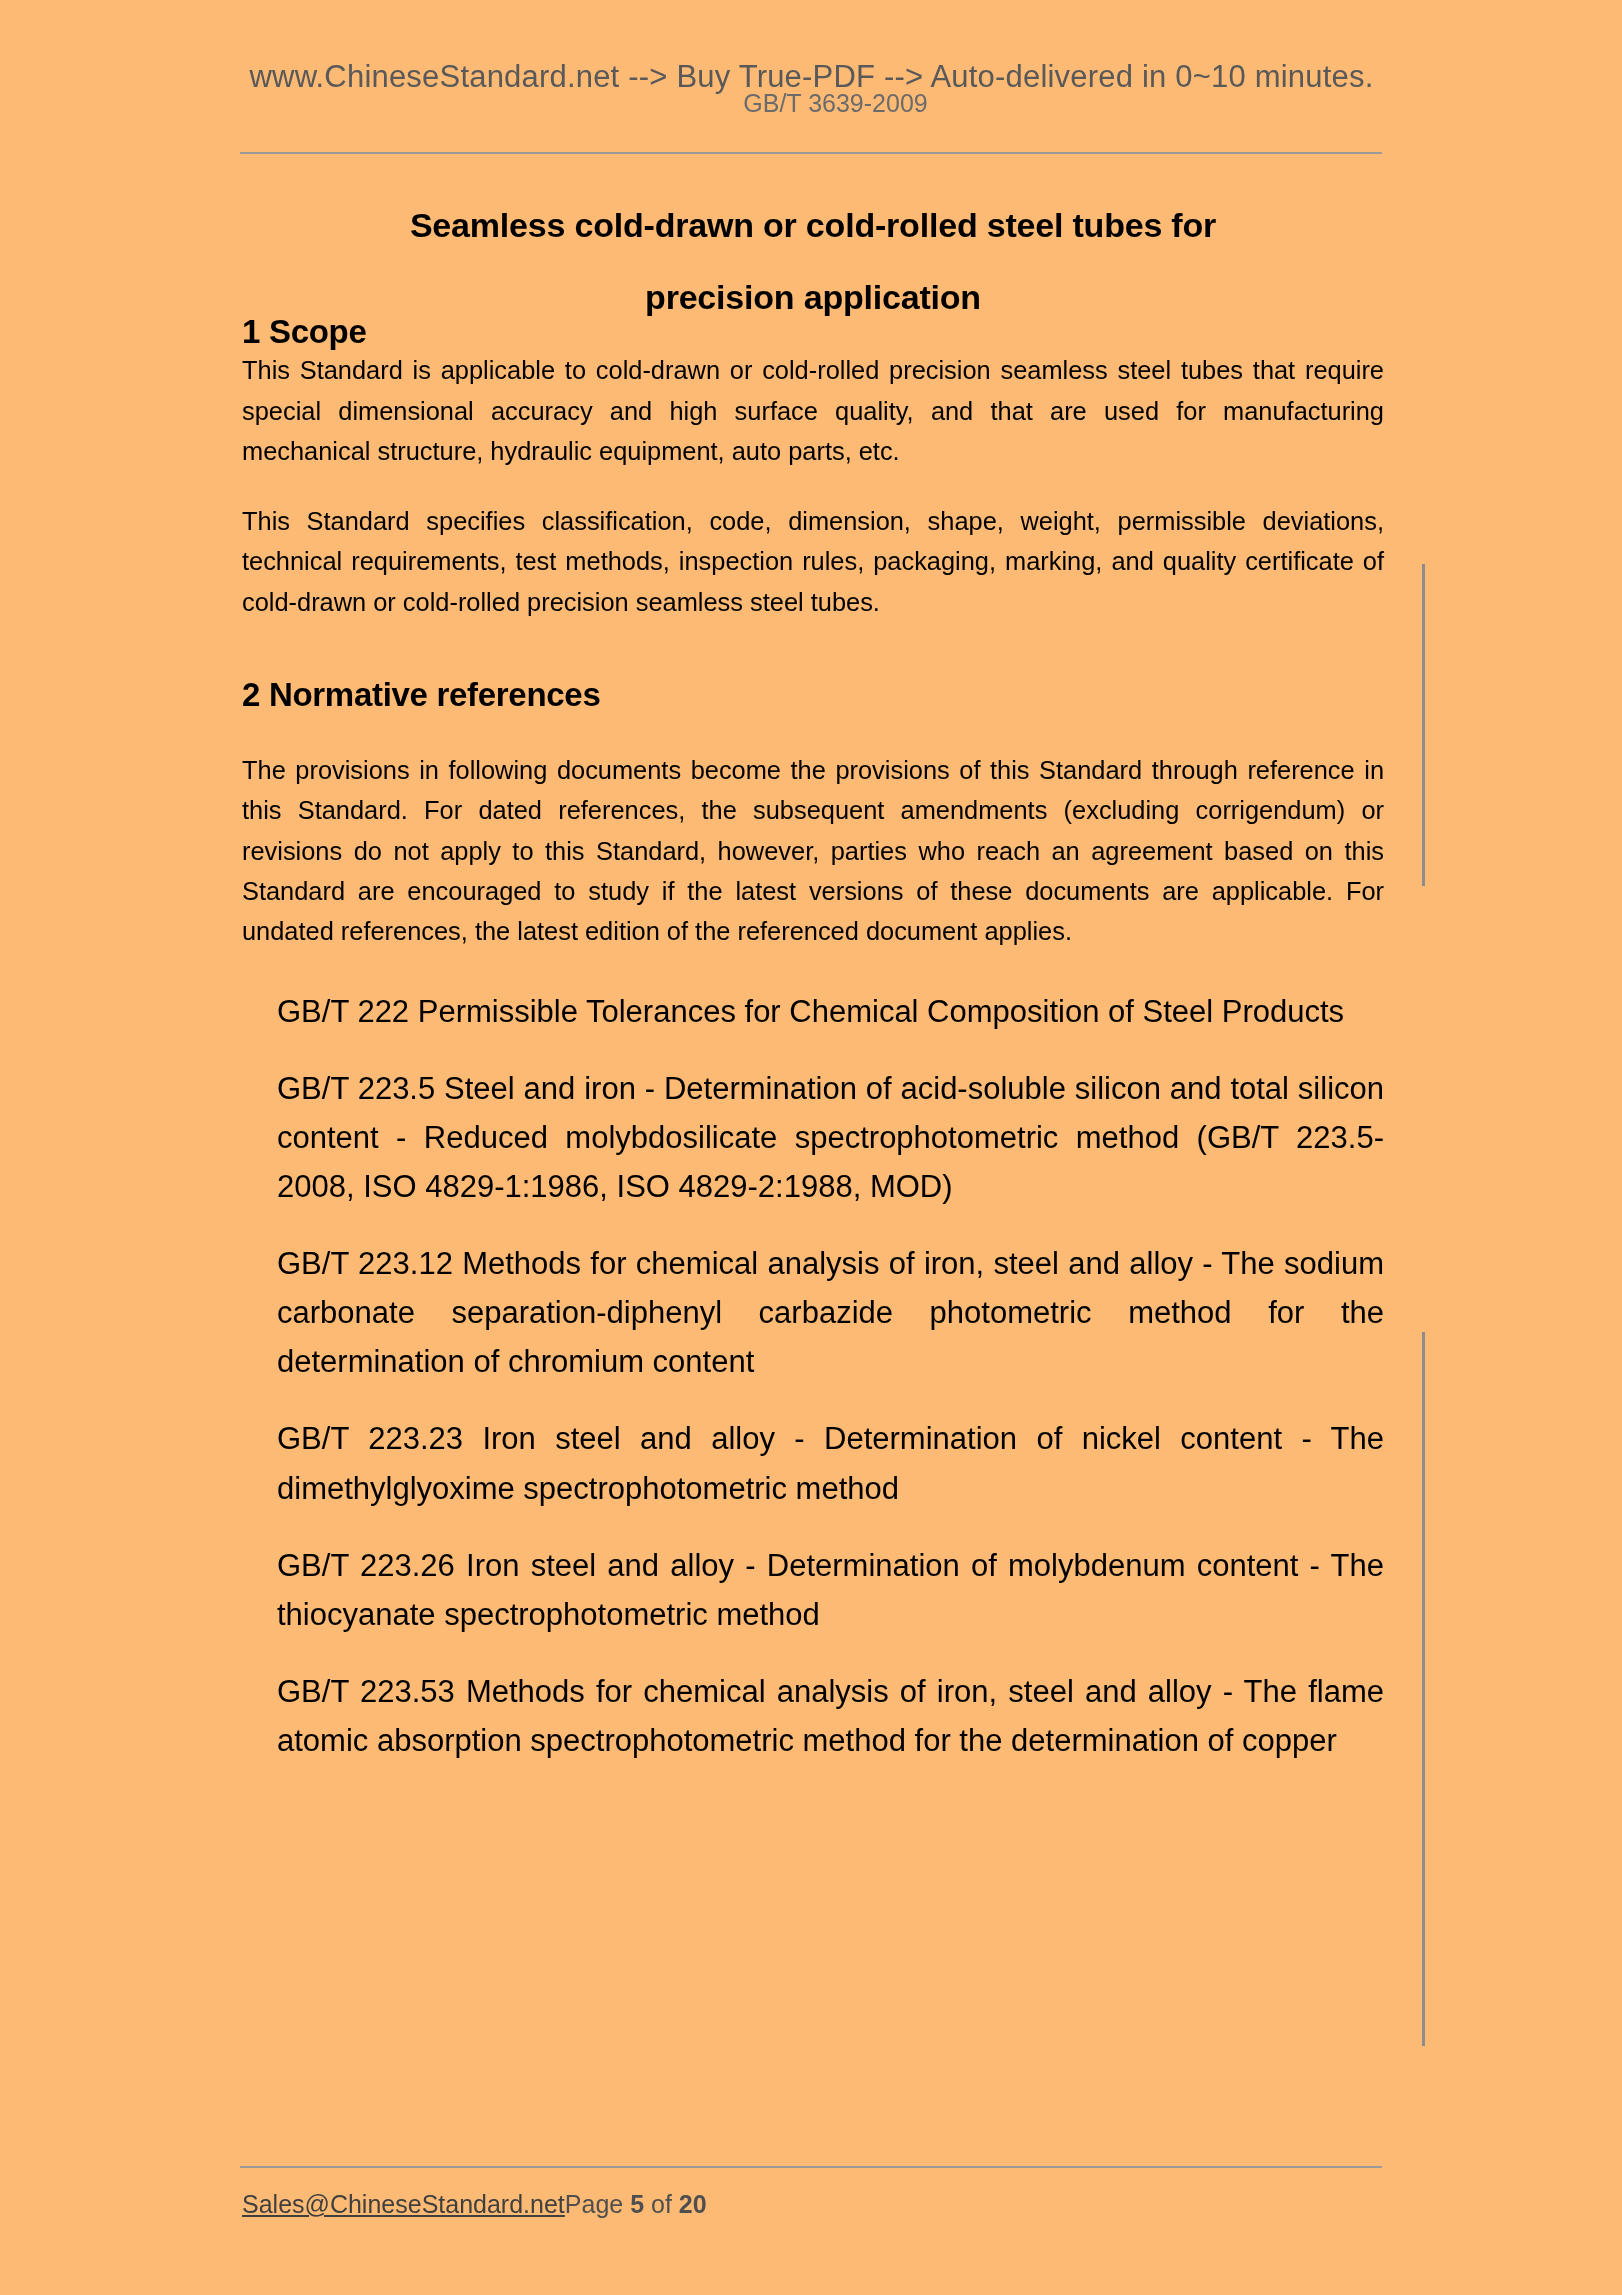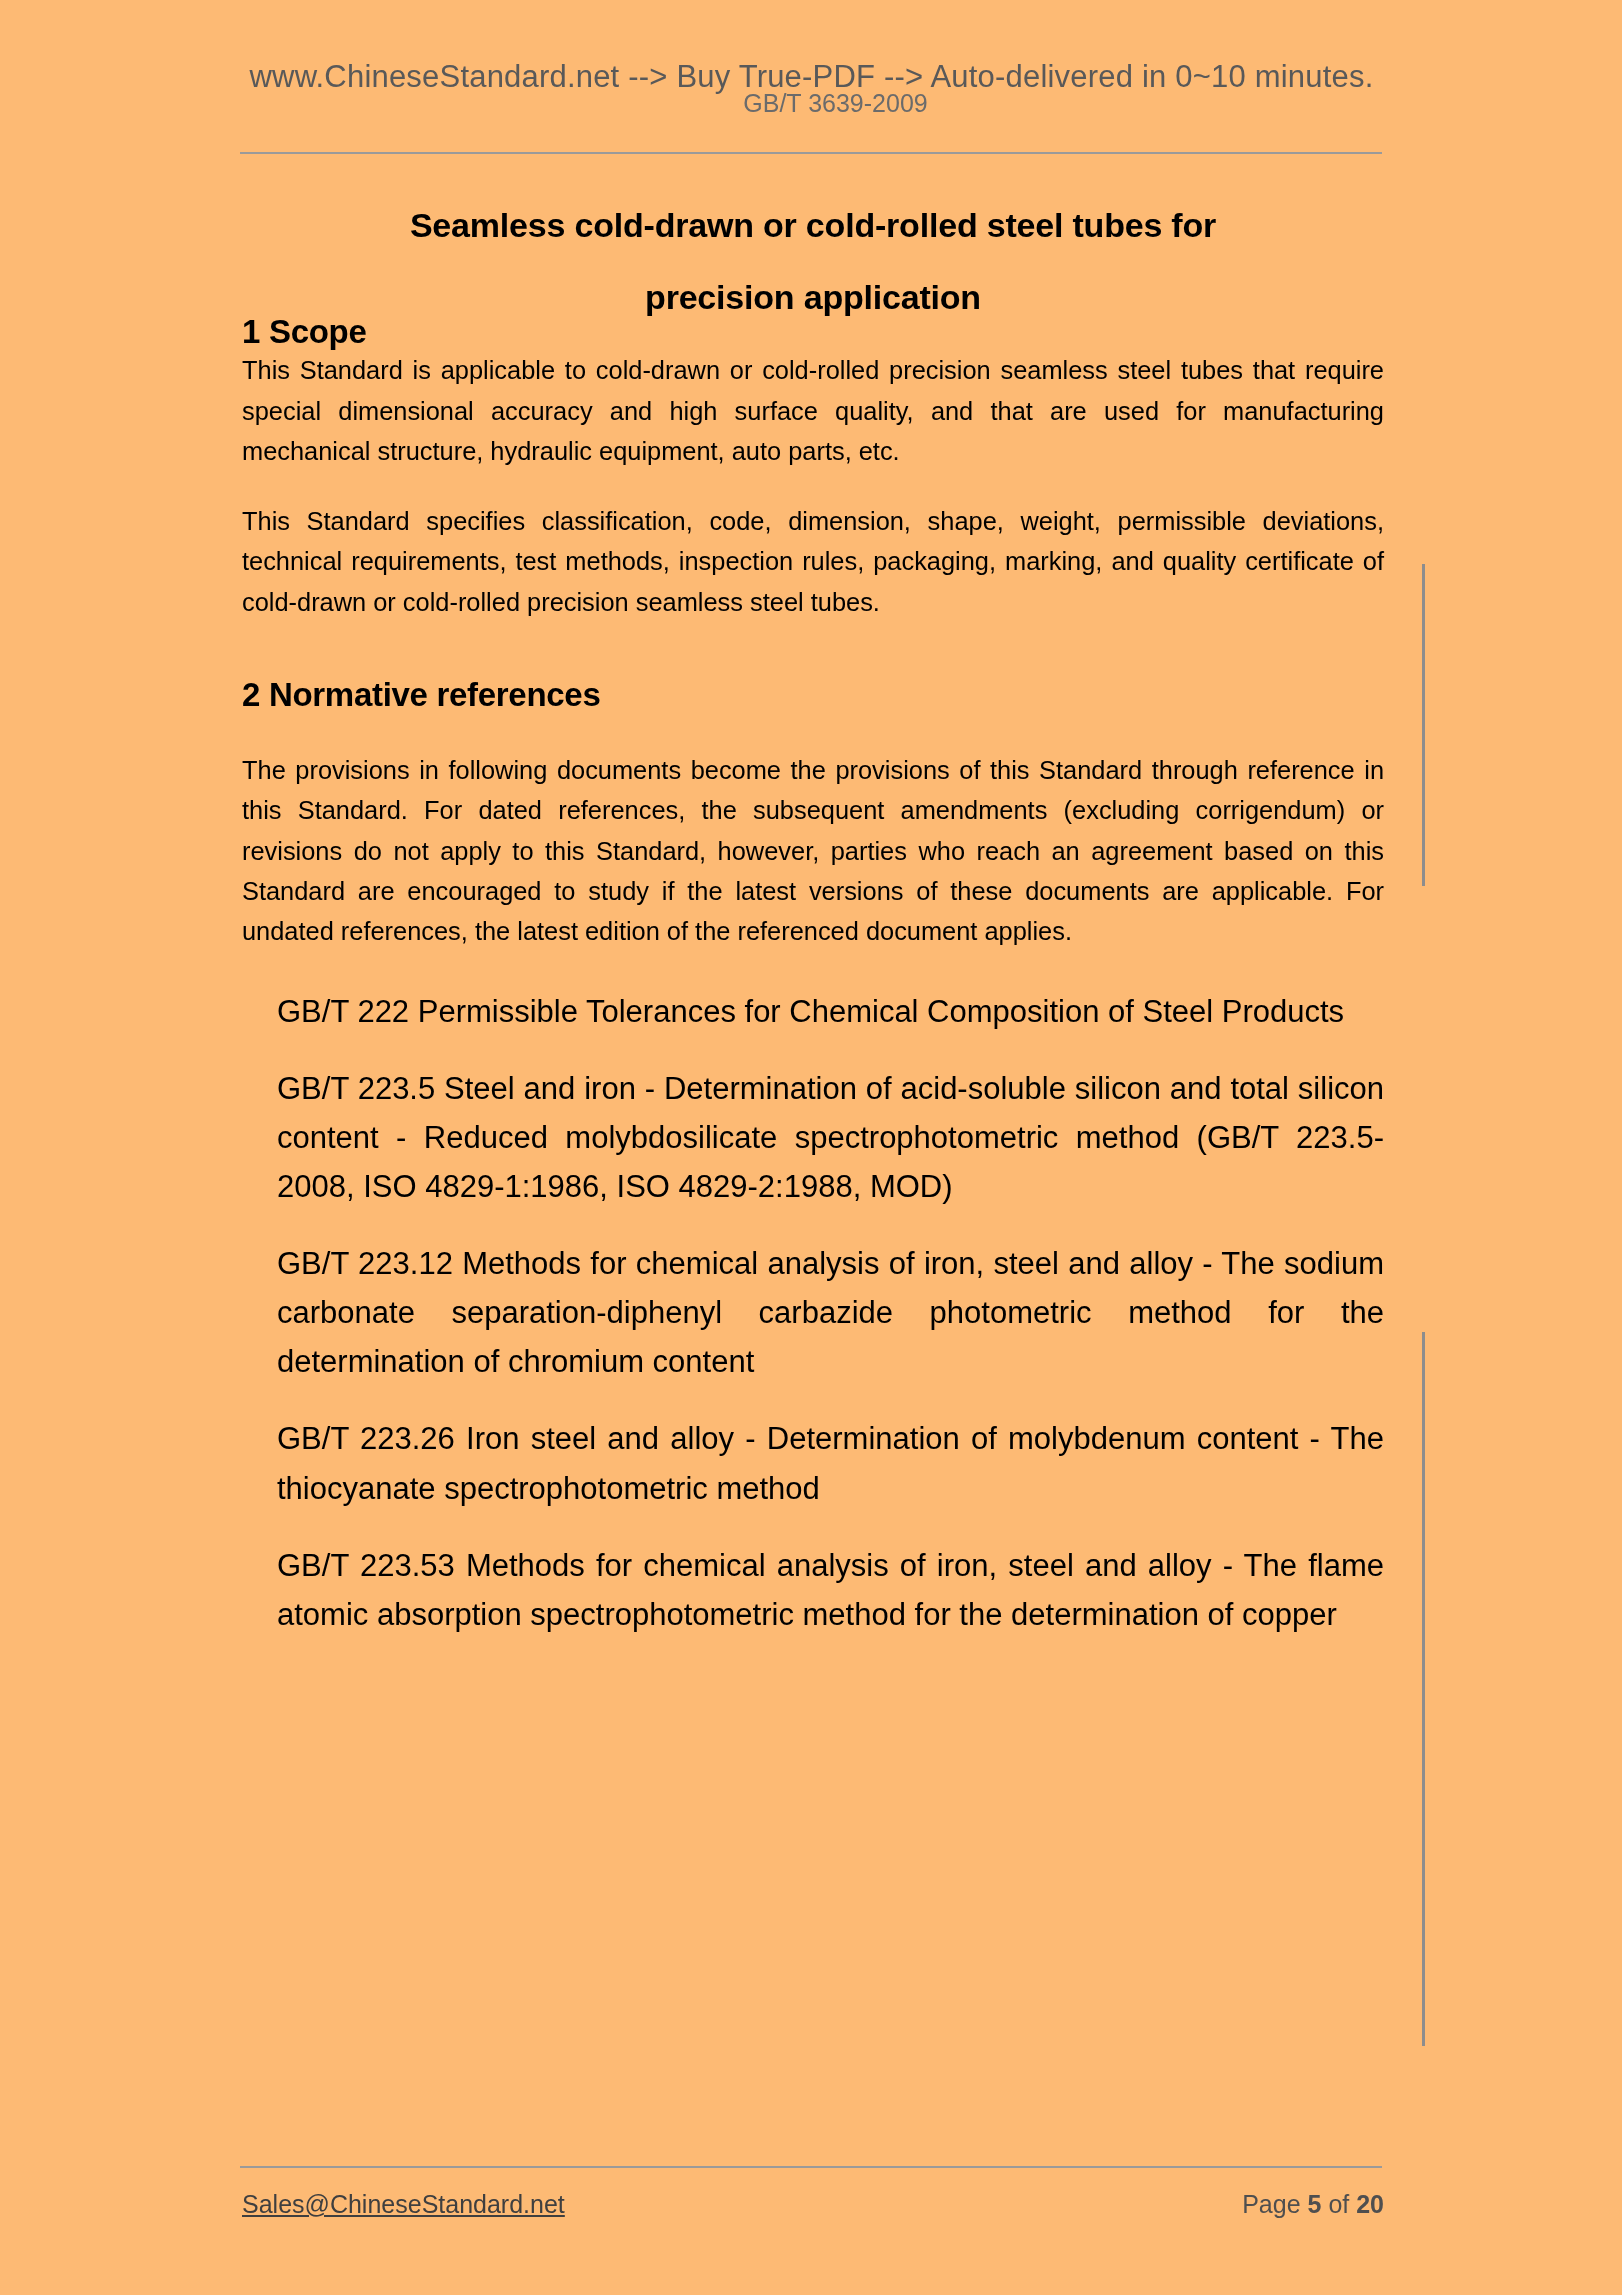--- a/index.html
+++ b/index.html
@@ -130,21 +130,20 @@
     height: 1.7px;
     background: #9a9a9a;
   }
   .footer {
     position: absolute;
     left: 242px;
     top: 2190px;
     width: 1142px;
     display: flex;
     align-items: baseline;
-    justify-content: space-between;
     font-size: 25px;
     color: #4f4f4f;
   }
   .footer-email {
     text-decoration: underline;
     color: #3f3f3f;
     white-space: nowrap;
   }
   .footer-page {
     color: #4f4f4f;
@@ -180,20 +179,21 @@
     <p class="body-para first-after-heading">This Standard specifies classification, code, dimension, shape, weight, permissible deviations, technical requirements, test methods, inspection rules, packaging, marking, and quality certificate of cold-drawn or cold-rolled precision seamless steel tubes.</p>
 
     <h2 class="section-heading" id="sec-norm-heading">2 Normative references</h2>
 
     <p class="body-para first-after-heading">The provisions in following documents become the provisions of this Standard through reference in this Standard. For dated references, the subsequent amendments (excluding corrigendum) or revisions do not apply to this Standard, however, parties who reach an agreement based on this Standard are encouraged to study if the latest versions of these documents are applicable. For undated references, the latest edition of the referenced document applies.</p>
 
     <ul class="ref-list">
       <li>GB/T 222 Permissible Tolerances for Chemical Composition of Steel Products</li>
       <li>GB/T 223.5 Steel and iron - Determination of acid-soluble silicon and total silicon content - Reduced molybdosilicate spectrophotometric method (GB/T 223.5-2008, ISO 4829-1:1986, ISO 4829-2:1988, MOD)</li>
       <li>GB/T 223.12 Methods for chemical analysis of iron, steel and alloy - The sodium carbonate separation-diphenyl carbazide photometric method for the determination of chromium content</li>
+      <li>GB/T 223.23 Iron steel and alloy - Determination of nickel content - The dimethylglyoxime spectrophotometric method</li>
       <li>GB/T 223.26 Iron steel and alloy - Determination of molybdenum content - The thiocyanate spectrophotometric method</li>
       <li>GB/T 223.53 Methods for chemical analysis of iron, steel and alloy - The flame atomic absorption spectrophotometric method for the determination of copper</li>
     </ul>
 
   </div>
 
   <div class="footer-rule"></div>
   <div class="footer">
     <a class="footer-email" href="#">Sales@ChineseStandard.net</a>
     <span class="footer-page">

